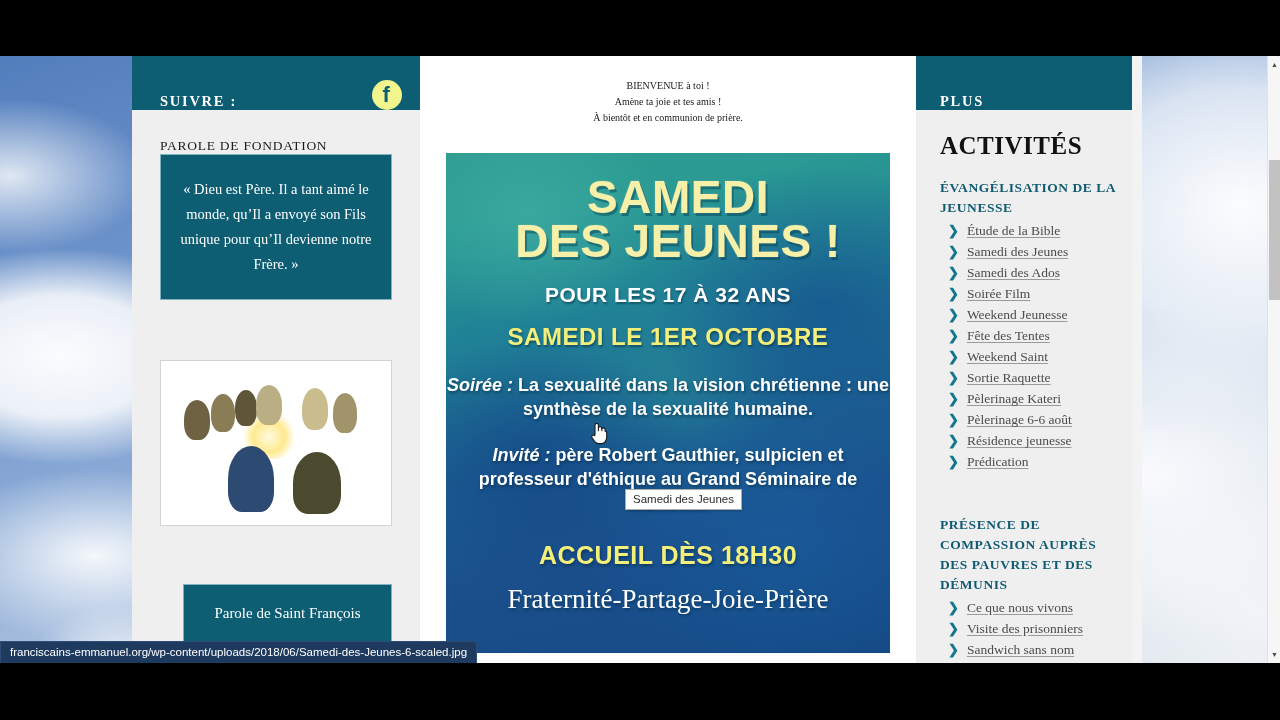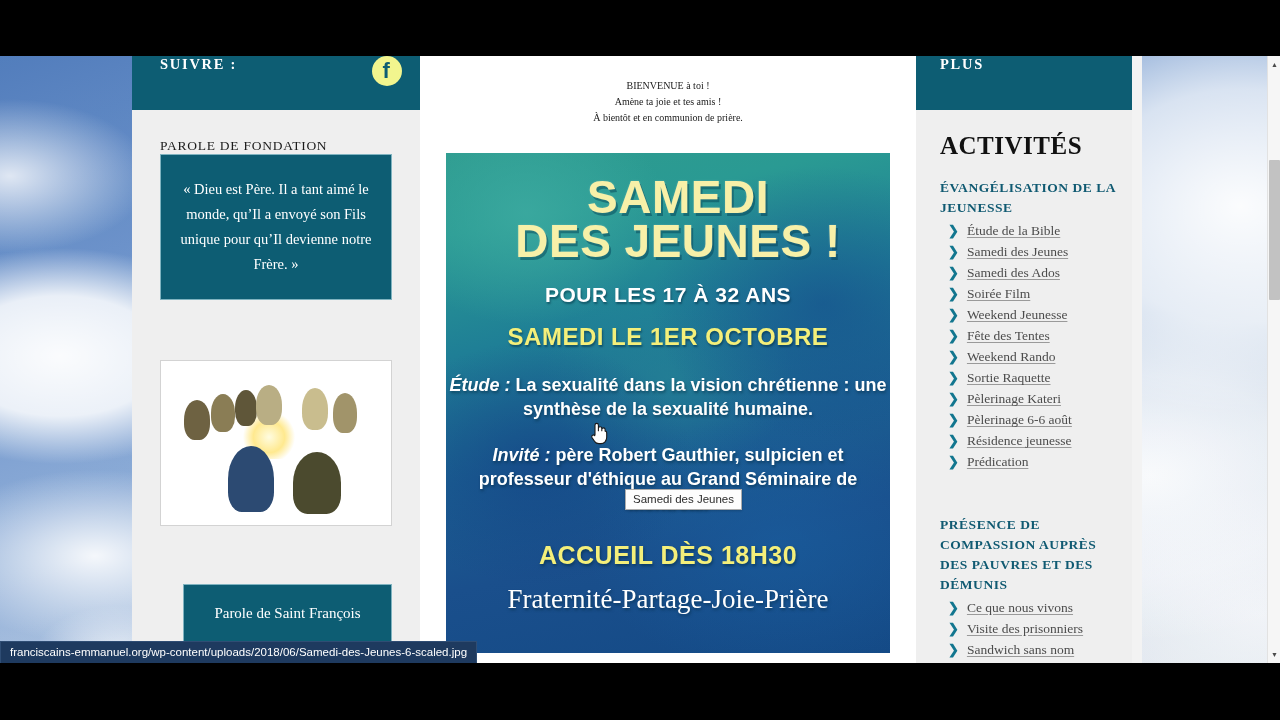--- a/index.html
+++ b/index.html
@@ -32,21 +32,21 @@
 
   
   #site { position: absolute; left: 0; top: 0; width: 1267px; height: 607px; }
 
   .col { position: absolute; }
 
   
   #col-left { left: 132px; top: 0; width: 288px; height: 607px; background: #efefef; }
   .widget-head {
     background: #0d5d73; color: #ffffff; height: 54px;
-    display: flex; align-items: flex-start; justify-content: space-between;
+    display: flex; align-items: flex-end; justify-content: space-between;
     padding: 0 18px 0 28px;
     font-family: "Liberation Serif", serif; font-weight: 700;
     font-size: 14.5px; letter-spacing: .12em;
   }
   #fb-icon {
     width: 30px; height: 30px; border-radius: 50%;
     background: #f2f58e; display: flex; align-items: center; justify-content: center;
     color: #0d5d73; font-family: "Liberation Sans", sans-serif; font-weight: 700; font-size: 22px;
     line-height: 1;
   }
@@ -245,21 +245,21 @@
 
         <div id="poster">
           <div class="ttl">
             <div>SAMEDI</div>
             <div>DES JEUNES !</div>
           </div>
           <div class="sub1">POUR LES 17 À 32 ANS</div>
           <div class="sub2">SAMEDI LE 1ER OCTOBRE</div>
 
           <div class="blk">
-            <em>Étude :</em>
+            <em>Soirée :</em>
             <span>La sexualité dans la vision chrétienne : une synthèse de la sexualité humaine.</span>
           </div>
 
           <div class="blk">
             <em>Invité :</em>
             <span>père Robert Gauthier, sulpicien et professeur d'éthique au Grand Séminaire de Montréal.</span>
           </div>
 
           <div class="accueil">ACCUEIL DÈS 18H30</div>
           <div class="motto">Fraternité-Partage-Joie-Prière</div>
@@ -294,21 +294,21 @@
             <li>
                 <span class="chev">❯</span>
                 <span class="lnk">Weekend Jeunesse</span>
               </li>
             <li>
                 <span class="chev">❯</span>
                 <span class="lnk">Fête des Tentes</span>
               </li>
             <li>
                 <span class="chev">❯</span>
-                <span class="lnk">Weekend Rando</span>
+                <span class="lnk">Weekend Saint</span>
               </li>
             <li>
                 <span class="chev">❯</span>
                 <span class="lnk">Sortie Raquette</span>
               </li>
             <li>
                 <span class="chev">❯</span>
                 <span class="lnk">Pèlerinage Kateri</span>
               </li>
             <li>

